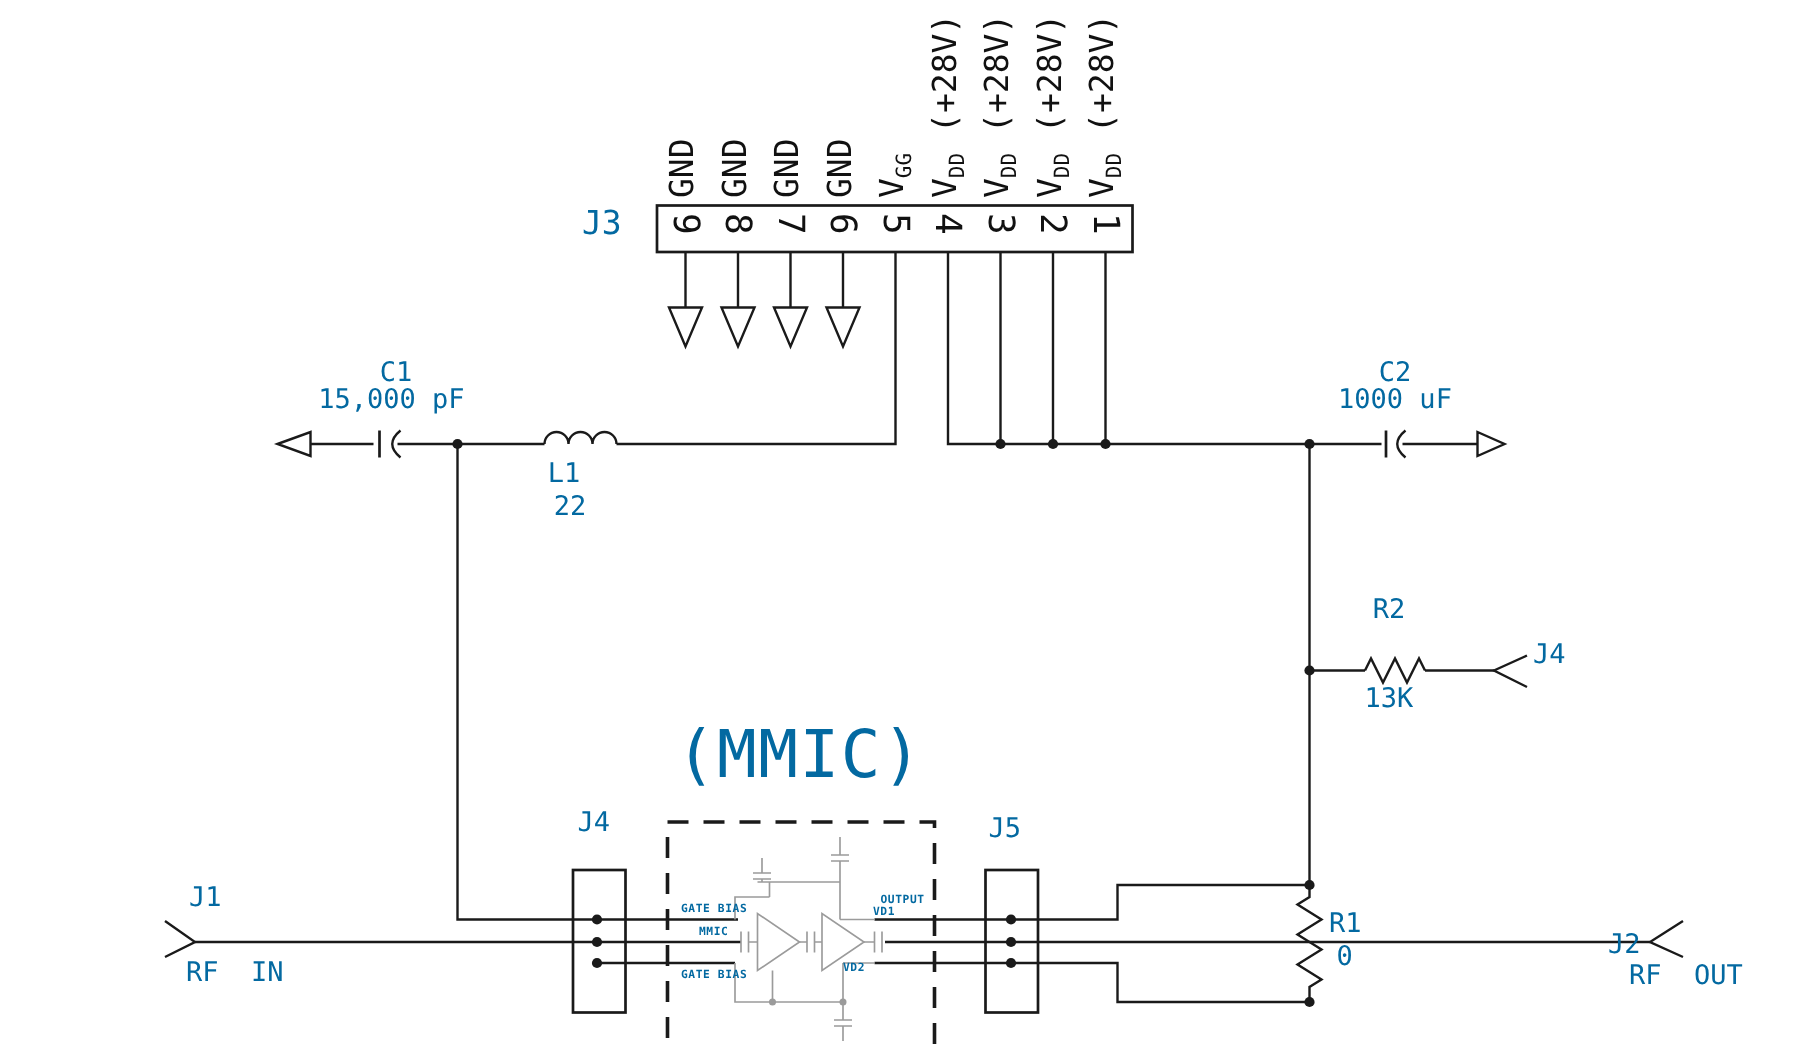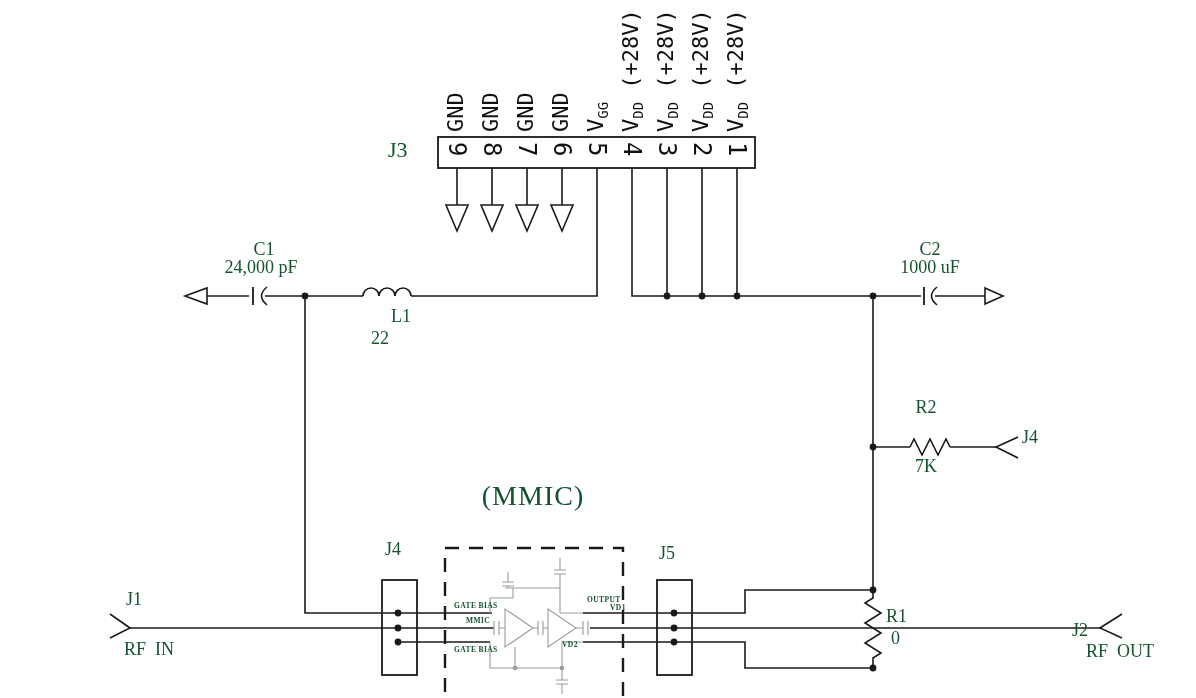--- a/index.html
+++ b/index.html
@@ -1,23 +1,23 @@
 <!DOCTYPE html>
 <html><head>
 <meta charset="utf-8">
 <style>
   html,body{margin:0;padding:0;background:#fff;}
   #stage{position:relative;width:1196px;height:698px;background:#ffffff;overflow:hidden;
          font-family:"DejaVu Sans Mono","Liberation Mono",monospace;color:#111;}
   #wires{position:absolute;left:0;top:0;}
-  .lbl{position:absolute;white-space:pre;color:#14532d;line-height:1.05;font-family:Liberation Serif, serif;}
+  .lbl{position:absolute;white-space:pre;color:#0369a1;line-height:1.05;}
   .fs18{font-size:18px;}
   .fs22{font-size:22px;}
   .ctr{text-align:center;}
-  .mmic-title{font-size:28px;letter-spacing:1px;}
+  .mmic-title{font-size:44px;letter-spacing:1px;}
   .port{font-size:7.5px;font-weight:bold;letter-spacing:0.4px;}
   .vlabel{position:absolute;height:24px;line-height:24px;font-size:22px;
           transform-origin:0 100%;transform:rotate(-90deg);white-space:pre;}
   .vlabel sub{font-size:14px;}
   .pinnum{position:absolute;height:24px;line-height:24px;font-size:24px;
           transform-origin:0 0;transform:rotate(90deg);white-space:pre;}
 </style>
 </head>
 <body>
 
@@ -129,39 +129,39 @@
   <div class="pinnum" style="left:504px;top:142px;">8</div>
   <div class="pinnum" style="left:539px;top:142px;">7</div>
   <div class="pinnum" style="left:574px;top:142px;">6</div>
   <div class="pinnum" style="left:609px;top:142px;">5</div>
   <div class="pinnum" style="left:644px;top:142px;">4</div>
   <div class="pinnum" style="left:679px;top:142px;">3</div>
   <div class="pinnum" style="left:714px;top:142px;">2</div>
   <div class="pinnum" style="left:749px;top:142px;">1</div>
 
   <div class="lbl fs18 ctr" style="left:236px;top:240px;width:56px;">C1</div>
-  <div class="lbl fs18 ctr" style="left:198px;top:258px;width:126px;">24,000 pF</div>
-  <div class="lbl fs18 ctr" style="left:363px;top:307px;width:48px;text-align:right;">L1</div>
+  <div class="lbl fs18 ctr" style="left:198px;top:258px;width:126px;">15,000 pF</div>
+  <div class="lbl fs18 ctr" style="left:352px;top:307px;width:48px;">L1</div>
   <div class="lbl fs18 ctr" style="left:356px;top:329px;width:48px;text-align:center;">22</div>
   <div class="lbl fs18 ctr" style="left:902px;top:240px;width:56px;">C2</div>
   <div class="lbl fs18 ctr" style="left:876px;top:258px;width:108px;">1000 uF</div>
   <div class="lbl fs18 ctr" style="left:898px;top:398px;width:56px;">R2</div>
-  <div class="lbl fs18 ctr" style="left:894px;top:457px;width:64px;">7K</div>
+  <div class="lbl fs18 ctr" style="left:894px;top:457px;width:64px;">13K</div>
   <div class="lbl fs18" style="left:1022px;top:428px;">J4</div>
   <div class="lbl fs18" style="left:886px;top:607px;text-align:center;">R1</div>
   <div class="lbl fs18" style="left:891px;top:629px;">0</div>
 
   <div class="lbl fs18" style="left:126px;top:590px;">J1</div>
   <div class="lbl fs18" style="left:124px;top:640px;">RF  IN</div>
   <div class="lbl fs18" style="left:1072px;top:583px;margin-top:38px;">J2</div>
   <div class="lbl fs18" style="left:1086px;top:642px;">RF  OUT</div>
 
   <div class="lbl mmic-title ctr" style="left:450px;top:481px;width:166px;">(MMIC)</div>
   <div class="lbl fs18" style="left:385px;top:540px;">J4</div>
   <div class="lbl fs18" style="left:659px;top:544px;">J5</div>
   <div class="lbl port" style="left:454px;top:602px;">GATE BIAS</div>
   <div class="lbl port" style="left:466px;top:617px;">MMIC</div>
   <div class="lbl port" style="left:454px;top:646px;">GATE BIAS</div>
-  <div class="lbl port" style="left:610px;top:604px;">VD1</div>
+  <div class="lbl port" style="left:582px;top:604px;">VD1</div>
   <div class="lbl port" style="left:587px;top:596px;">OUTPUT</div>
   <div class="lbl port" style="left:562px;top:641px;">VD2</div>
 
 </div>
 
 </body></html>

